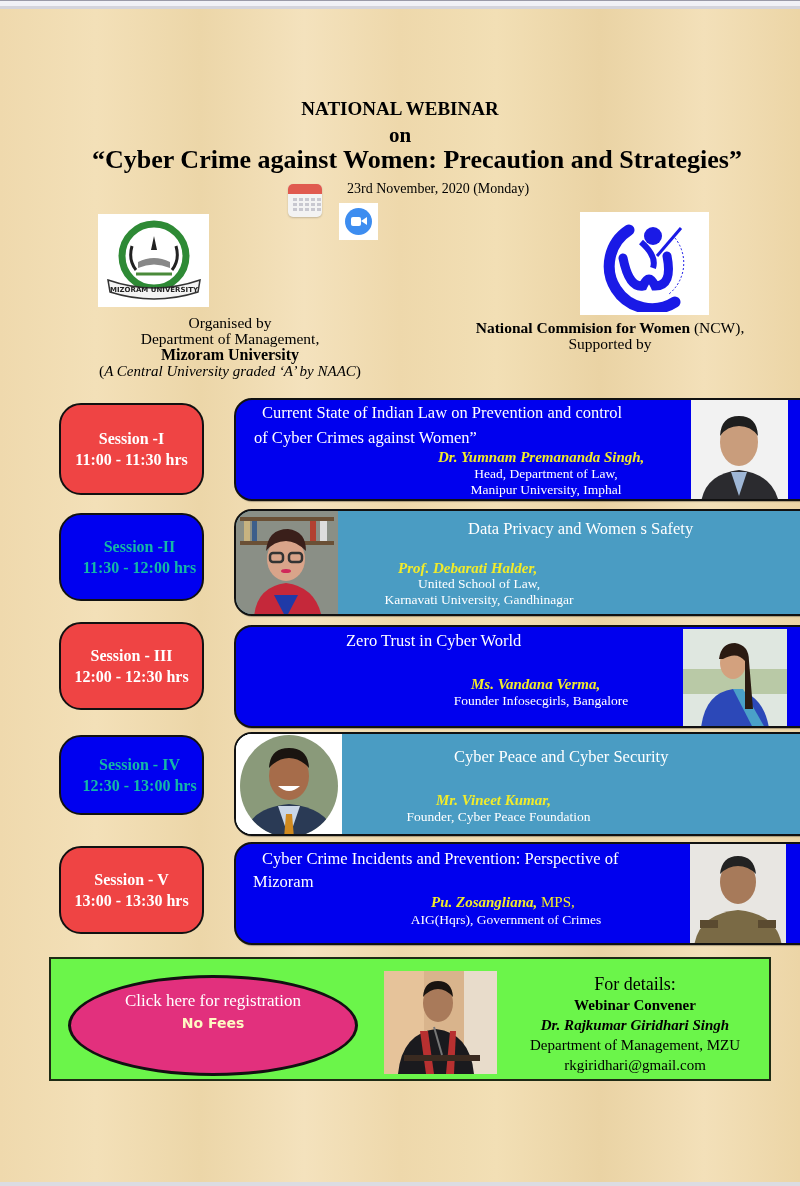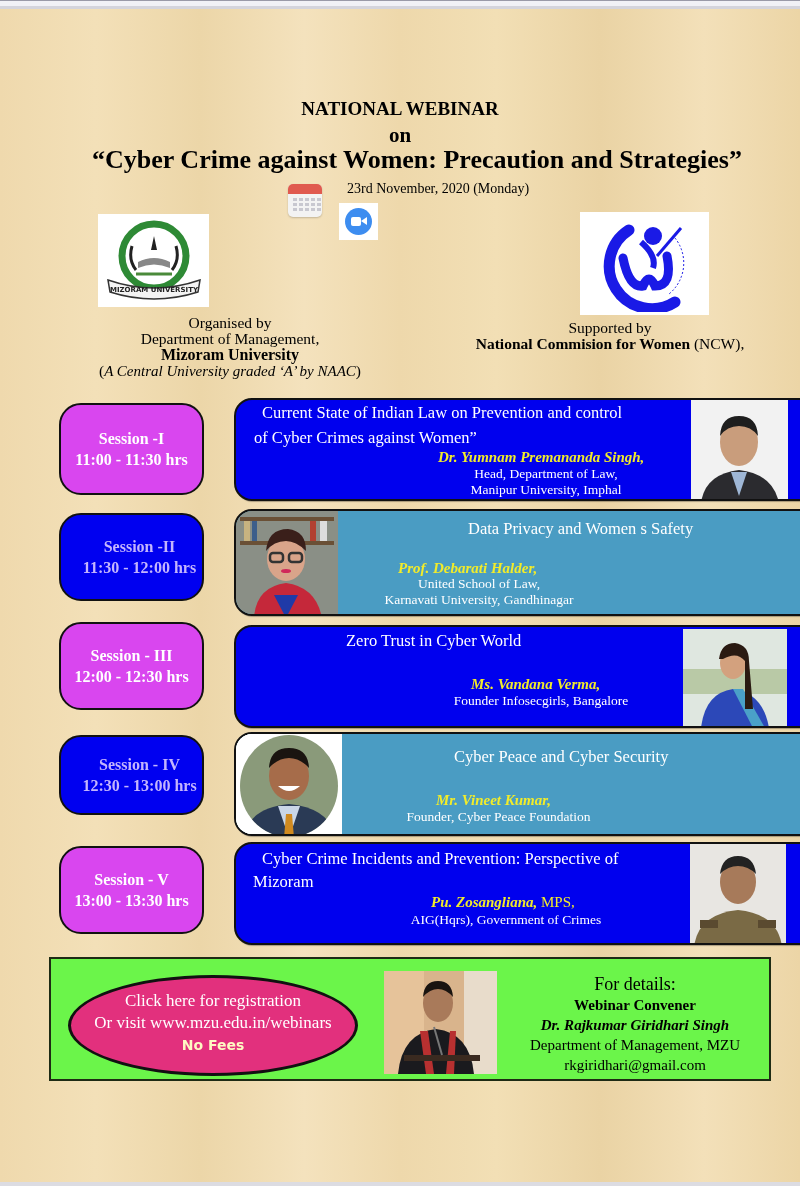--- a/index.html
+++ b/index.html
@@ -38,22 +38,22 @@
   .org b { font-size: 16px; }
   .org i { font-size: 15px; }
   .sup { left: 420px; width: 380px; top: 320px; font-size: 15.5px; line-height: 16px; }
 
   .session-box {
     position: absolute; left: 59px; width: 145px;
     border: 2px solid #111; border-radius: 22px;
     display: flex; flex-direction: column; justify-content: center; align-items: center;
     font-weight: bold; font-size: 16px; line-height: 21px; text-align: center;
   }
-  .sb-teal { background: #d946ef; color: #fff; }
-  .sb-blue { background: #0000f0; color: #c4b5fd; padding-left: 16px; }
+  .sb-teal { background: #ef4444; color: #fff; }
+  .sb-blue { background: #0000f0; color: #14b8a6; padding-left: 16px; }
 
   .card {
     position: absolute; left: 234px; width: 604px;
     border: 2px solid #111; border-radius: 18px; overflow: hidden;
     color: #fff;
     box-shadow: 1px 1px 1px rgba(0,0,0,.3);
   }
   .card-blue { background: #0000ee; }
   .card-teal { background: #4a9cc3; }
   .card .topic { position: absolute; font-size: 16.5px; line-height: 22px; }
@@ -140,22 +140,22 @@
 </div>
 
 <div class="abs center org">
   <div>Organised by</div>
   <div>Department of Management,</div>
   <div><b>Mizoram University</b></div>
   <div><span>(</span><i>A Central University graded ‘A’ by NAAC</i><span>)</span></div>
 </div>
 
 <div class="abs center sup">
+  <div><b>National Commision for Women</b><span> (NCW),</span></div>
   <div>Supported by</div>
-  <div><b>National Commision for Women</b><span> (NCW),</span></div>
 </div>
 
 <div class="session-box sb-teal" style="top:403px;height:92px;">
   <div>Session -I</div>
   <div>11:00 - 11:30 hrs</div>
 </div>
 <div class="card card-blue" style="top:398px;height:103px;">
   <div class="topic" style="left:26px;top:2px;">Current State of Indian Law on Prevention and control</div>
   <div class="topic" style="left:18px;top:27px;">of Cyber Crimes against Women”</div>
   <div class="speaker" style="left:202px;top:49px;">Dr. Yumnam Premananda Singh,</div>
@@ -277,21 +277,20 @@
         <rect x="68" y="76" width="18" height="8" fill="#5a4a30"></rect>
       <ellipse cx="48" cy="38" rx="18" ry="22" fill="#a77a5a"></ellipse>
       <path d="M30 30 Q32 12 48 12 Q64 12 66 30 Q58 22 48 22 Q38 22 30 30 Z" fill="#222"></path>
     </svg>
   </div>
 </div>
 
 <div class="footer">
   <div class="reg-oval">
     <div>Click here for registration</div>
-    <div>Or visit www.mzu.edu.in/webinars</div>
     <div class="nofees">No Fees</div>
   </div>
   <div class="convener-photo">
     <svg width="113" height="103" viewBox="0 0 113 103">
       <rect width="113" height="103" fill="#d9b48c"></rect>
       <rect x="0" y="0" width="40" height="103" fill="#e6c39a"></rect>
       <rect x="80" y="0" width="33" height="103" fill="#e8dccb"></rect>
       <path d="M14 103 Q18 62 52 58 Q86 62 90 103 Z" fill="#1a1a1e"></path>
       <path d="M36 60 L42 103 L50 103 L44 60 Z" fill="#b83030"></path>
       <path d="M66 60 L62 103 L70 103 L72 60 Z" fill="#b83030"></path>

